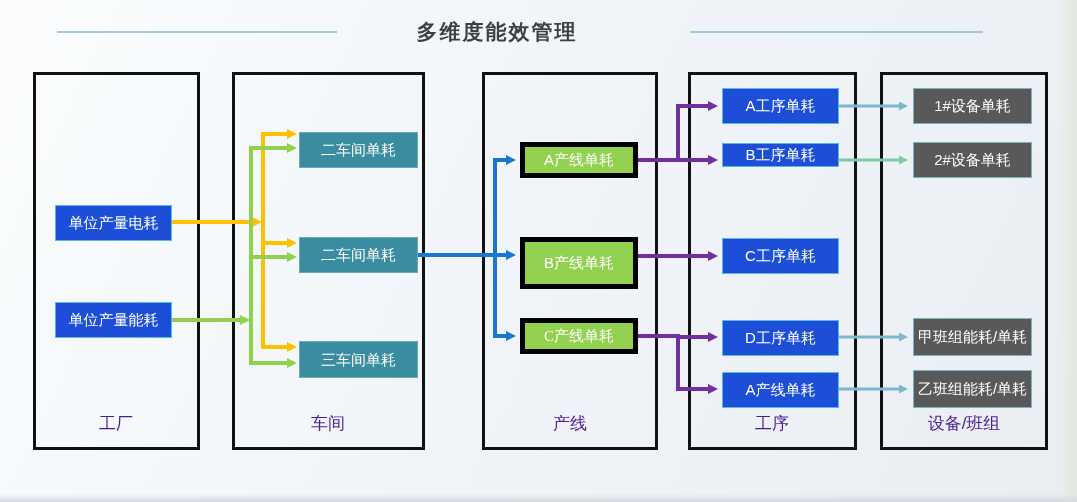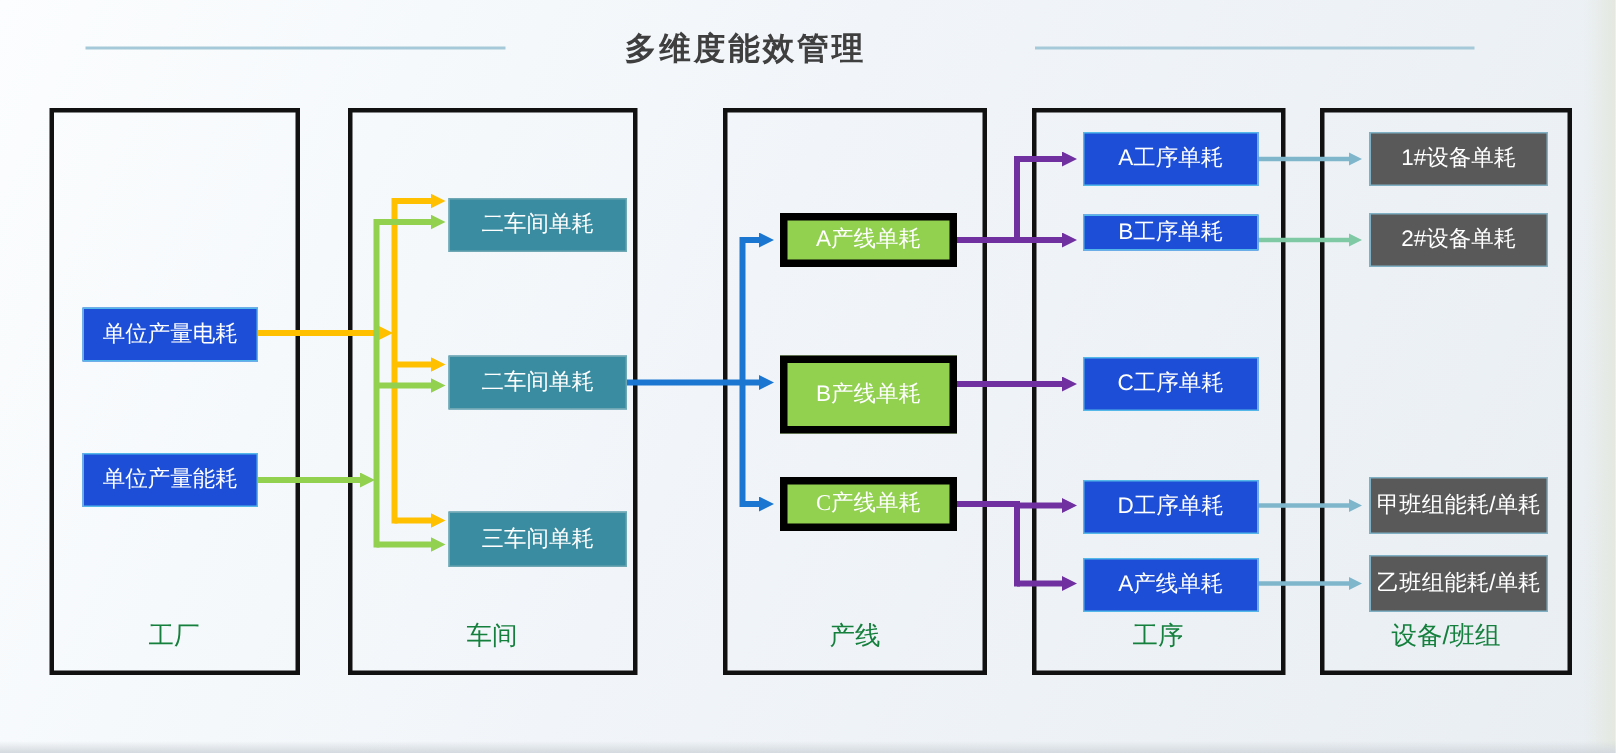--- a/index.html
+++ b/index.html
@@ -21,21 +21,21 @@
     font-size:21px;font-weight:bold;color:#3f3f3f;letter-spacing:2px;white-space:nowrap;
   }
   .deco-line{position:absolute;height:2px;background:#a5c9d8;top:31px;}
   .deco-line.left{left:57px;width:280px;}
   .deco-line.right{left:690px;width:293px;}
   .col{
     position:absolute;top:72px;height:378px;border:3px solid #111;
     box-sizing:border-box;background:transparent;
   }
   .col-label{
-    position:absolute;top:412px;font-size:17px;color:#15803d;
+    position:absolute;top:412px;font-size:17px;color:#4c1d95;
     transform:translateX(-50%);white-space:nowrap;
   }
   .node{
     position:absolute;box-sizing:border-box;display:flex;align-items:center;justify-content:center;
     color:#fff;font-size:15px;line-height:18px;text-align:center;word-break:break-all;
     padding:0 2px;
   }
   .node.factory,.node.process{background:#1d4ed8;border:1px solid #54b8e8;}
   .node.workshop{background:#3a8ca0;border:1px solid #6fa7b5;}
   .node.prodline{background:#92d050;border:5px solid #000000;}

